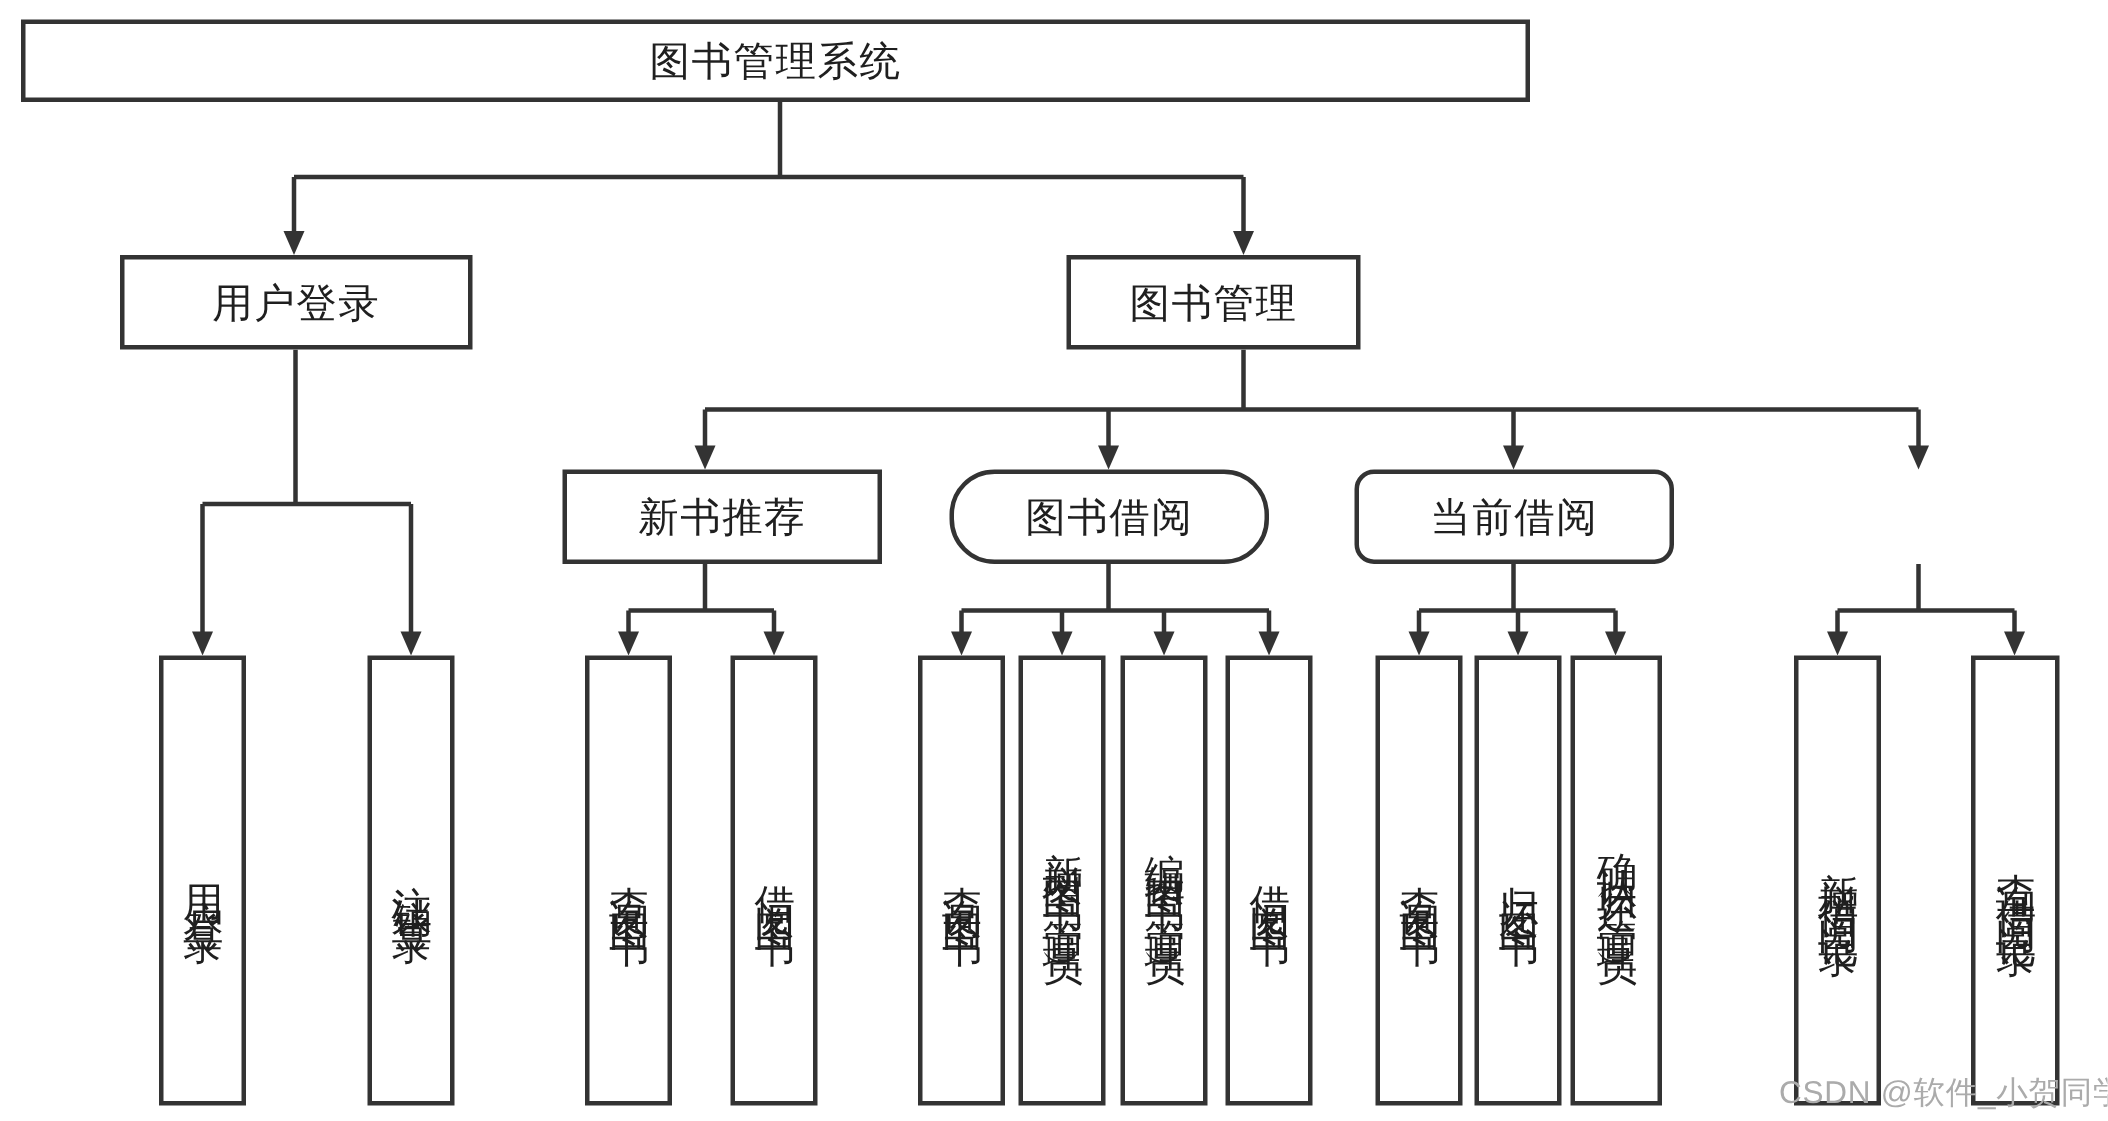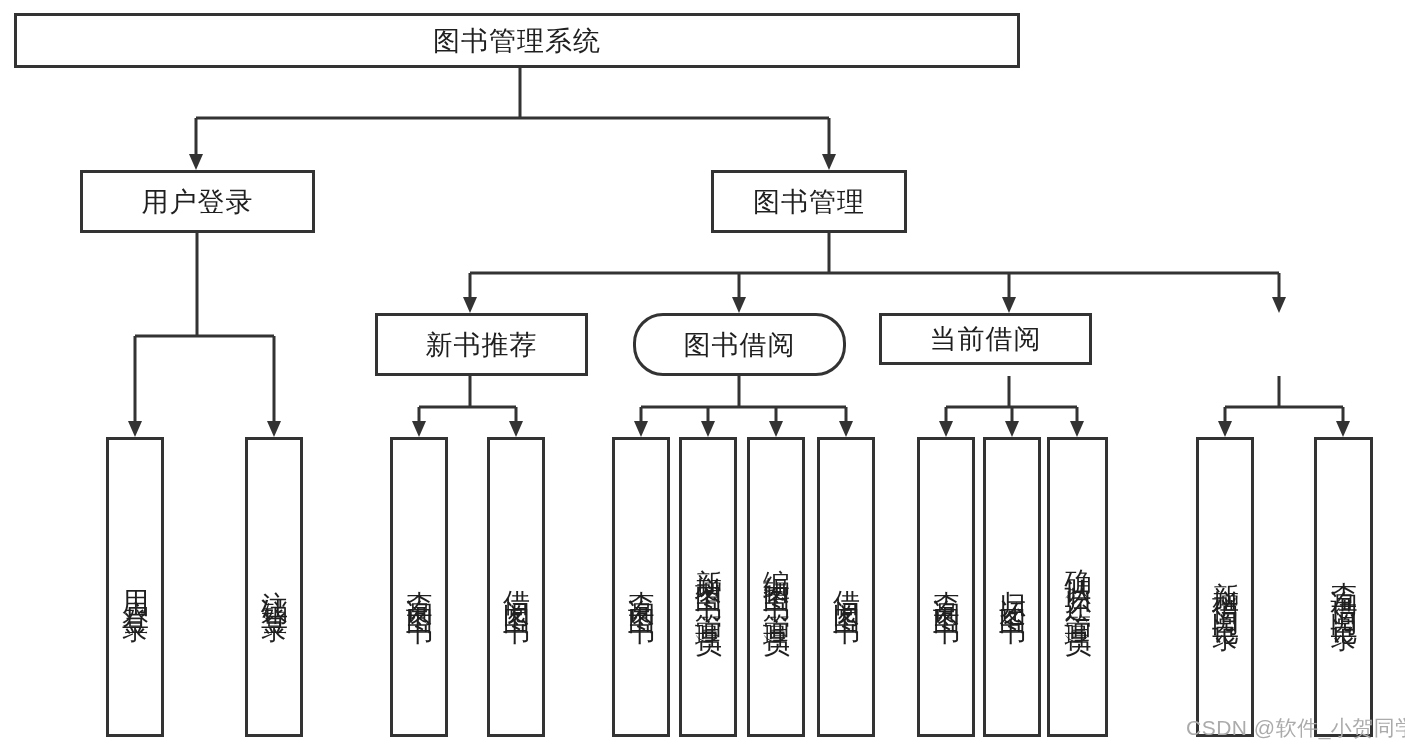--- a/index.html
+++ b/index.html
@@ -94,21 +94,21 @@
   <div class="node" style="left:711px; top:170px; width:196px; height:63px;">
     <span class="label">图书管理</span>
   </div>
 
   <div class="node" style="left:363px; top:313px; width:213px; height:63px;margin-left:12px;">
     <span class="label">新书推荐</span>
   </div>
   <div class="node" style="left:633px; top:313px; width:213px; height:63px;border-radius:30px;">
     <span class="label">图书借阅</span>
   </div>
-  <div class="node" style="left:879px; top:313px; width:213px; height:52px;">
+  <div class="node" style="left:903px; top:313px; width:213px; height:63px;border-radius:13px;">
     <span class="label">当前借阅</span>
   </div>
 
   <div class="node v" style="left:106px; top:437px; width:58px; height:300px;">
     <span class="label">用户登录</span>
   </div>
   <div class="node v" style="left:245px; top:437px; width:58px; height:300px;">
     <span class="label">注销登录</span>
   </div>
 

